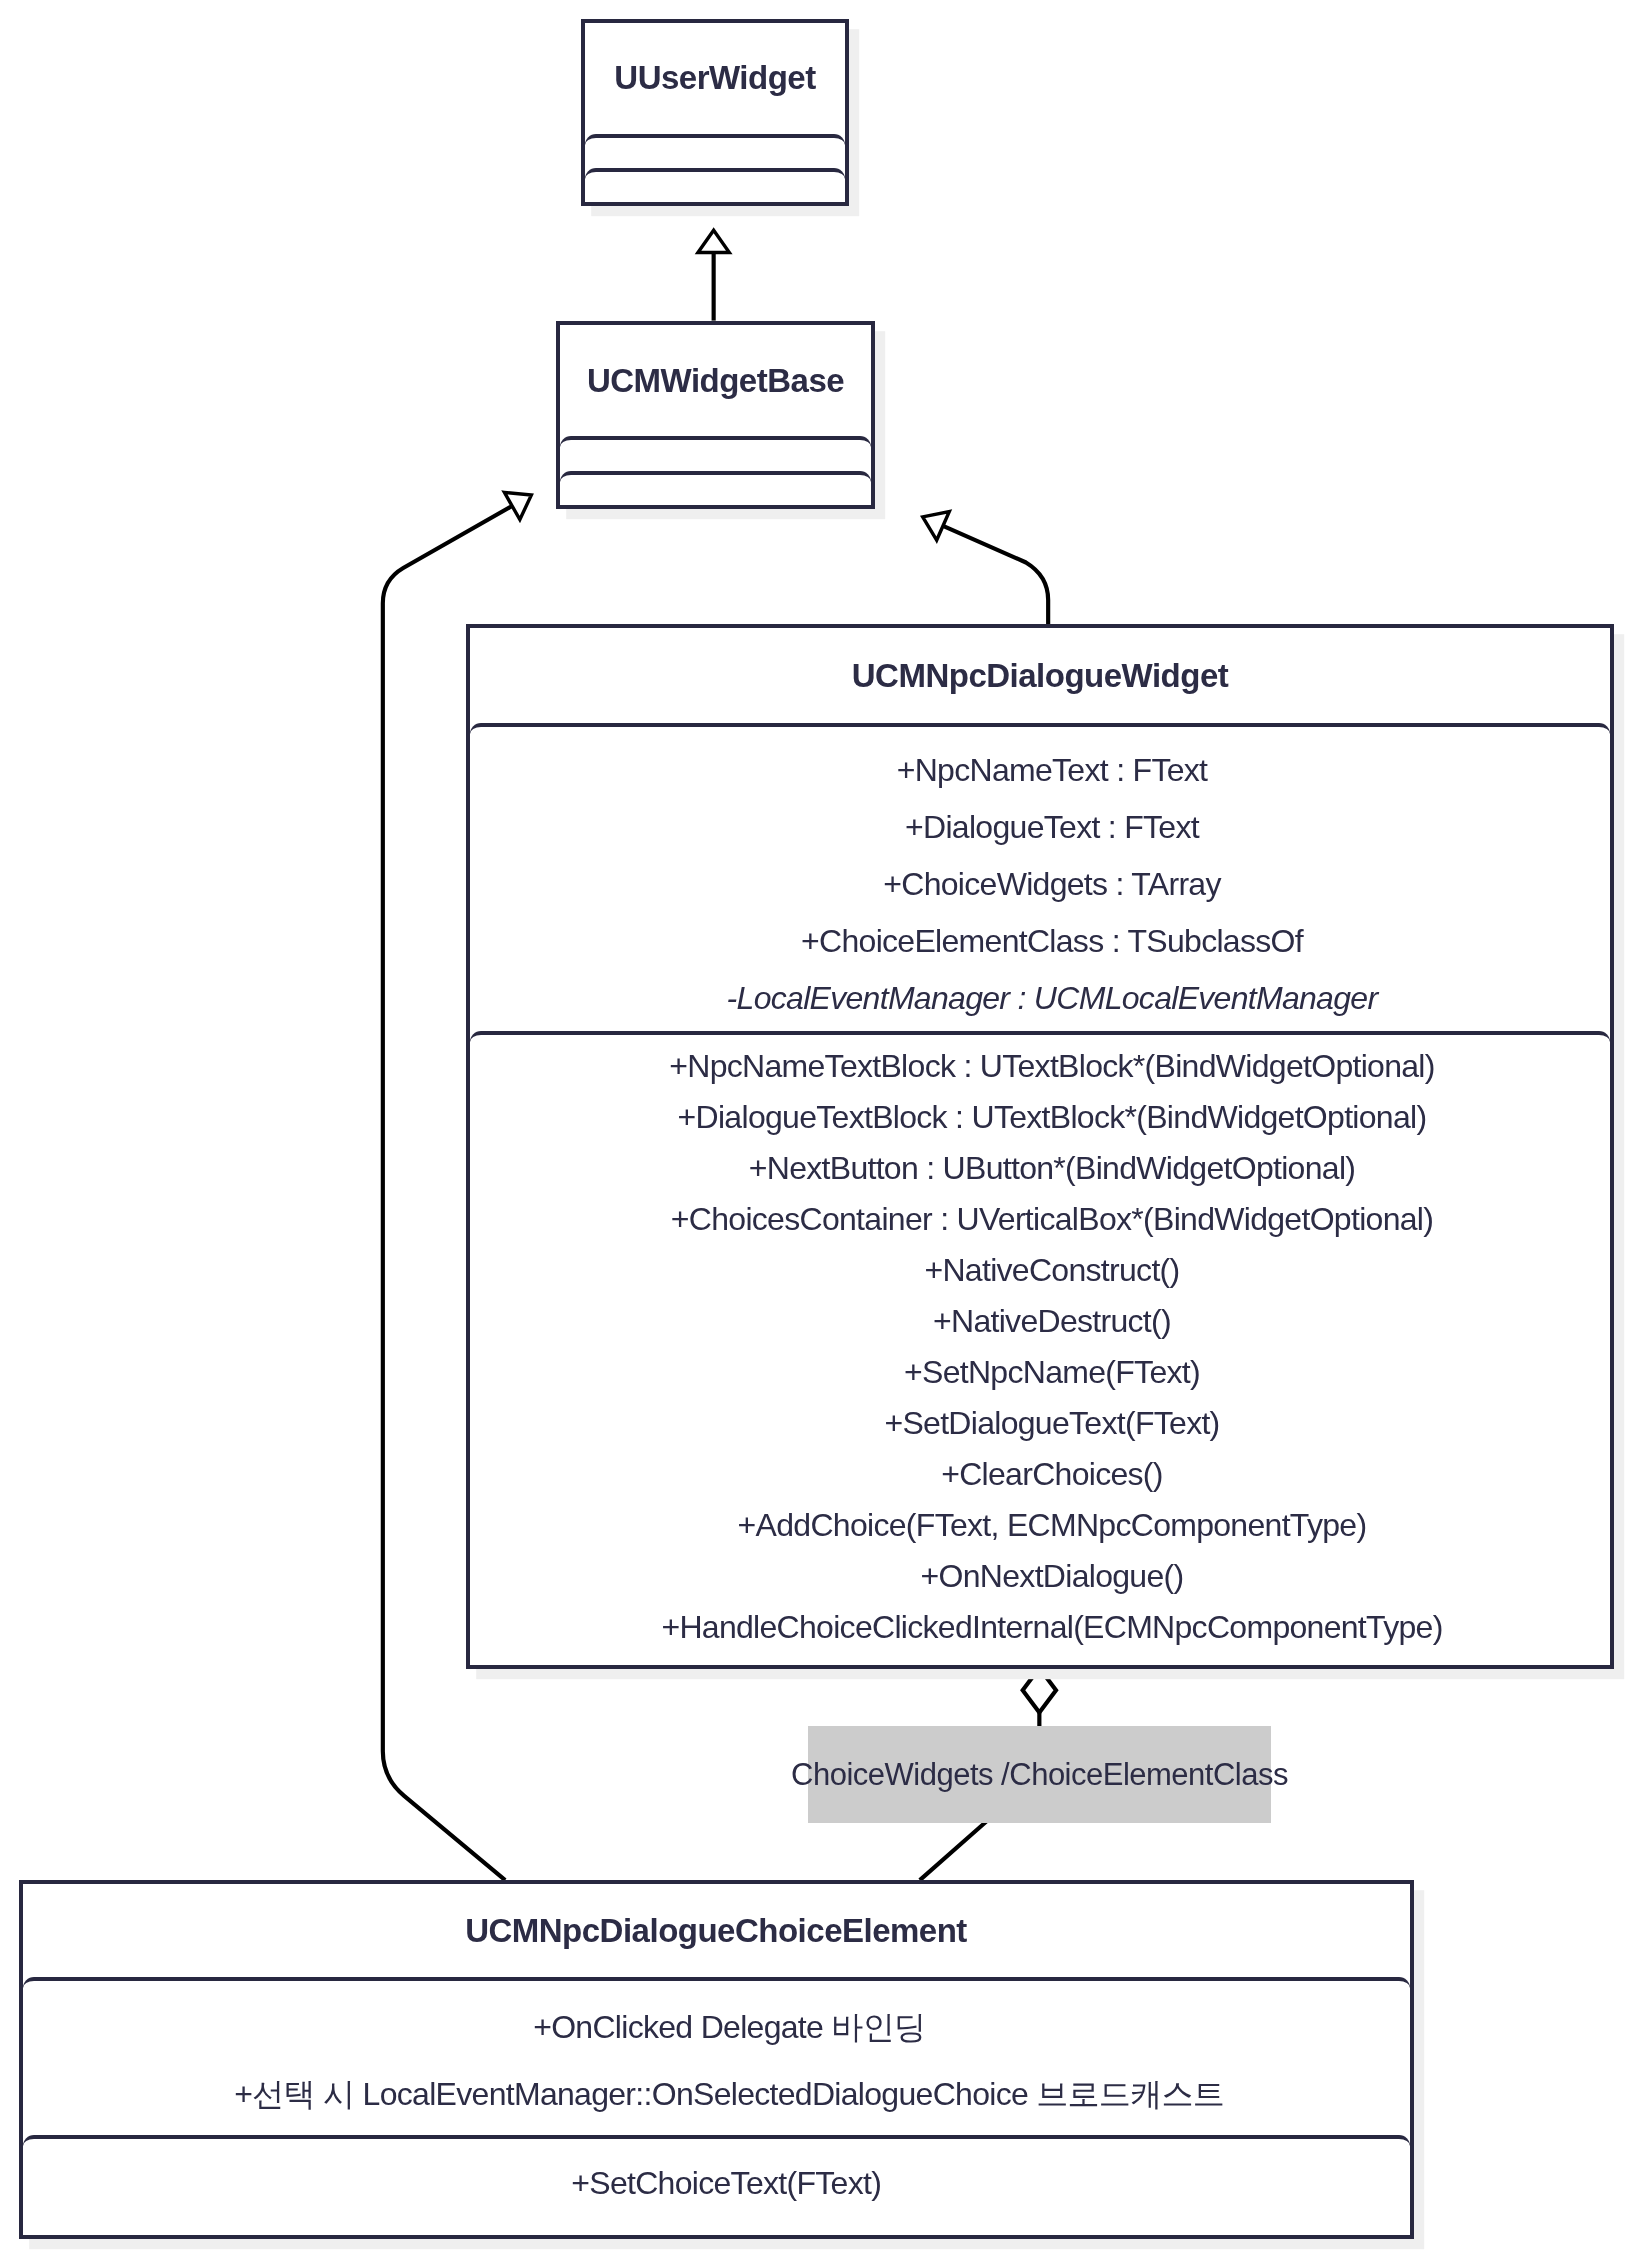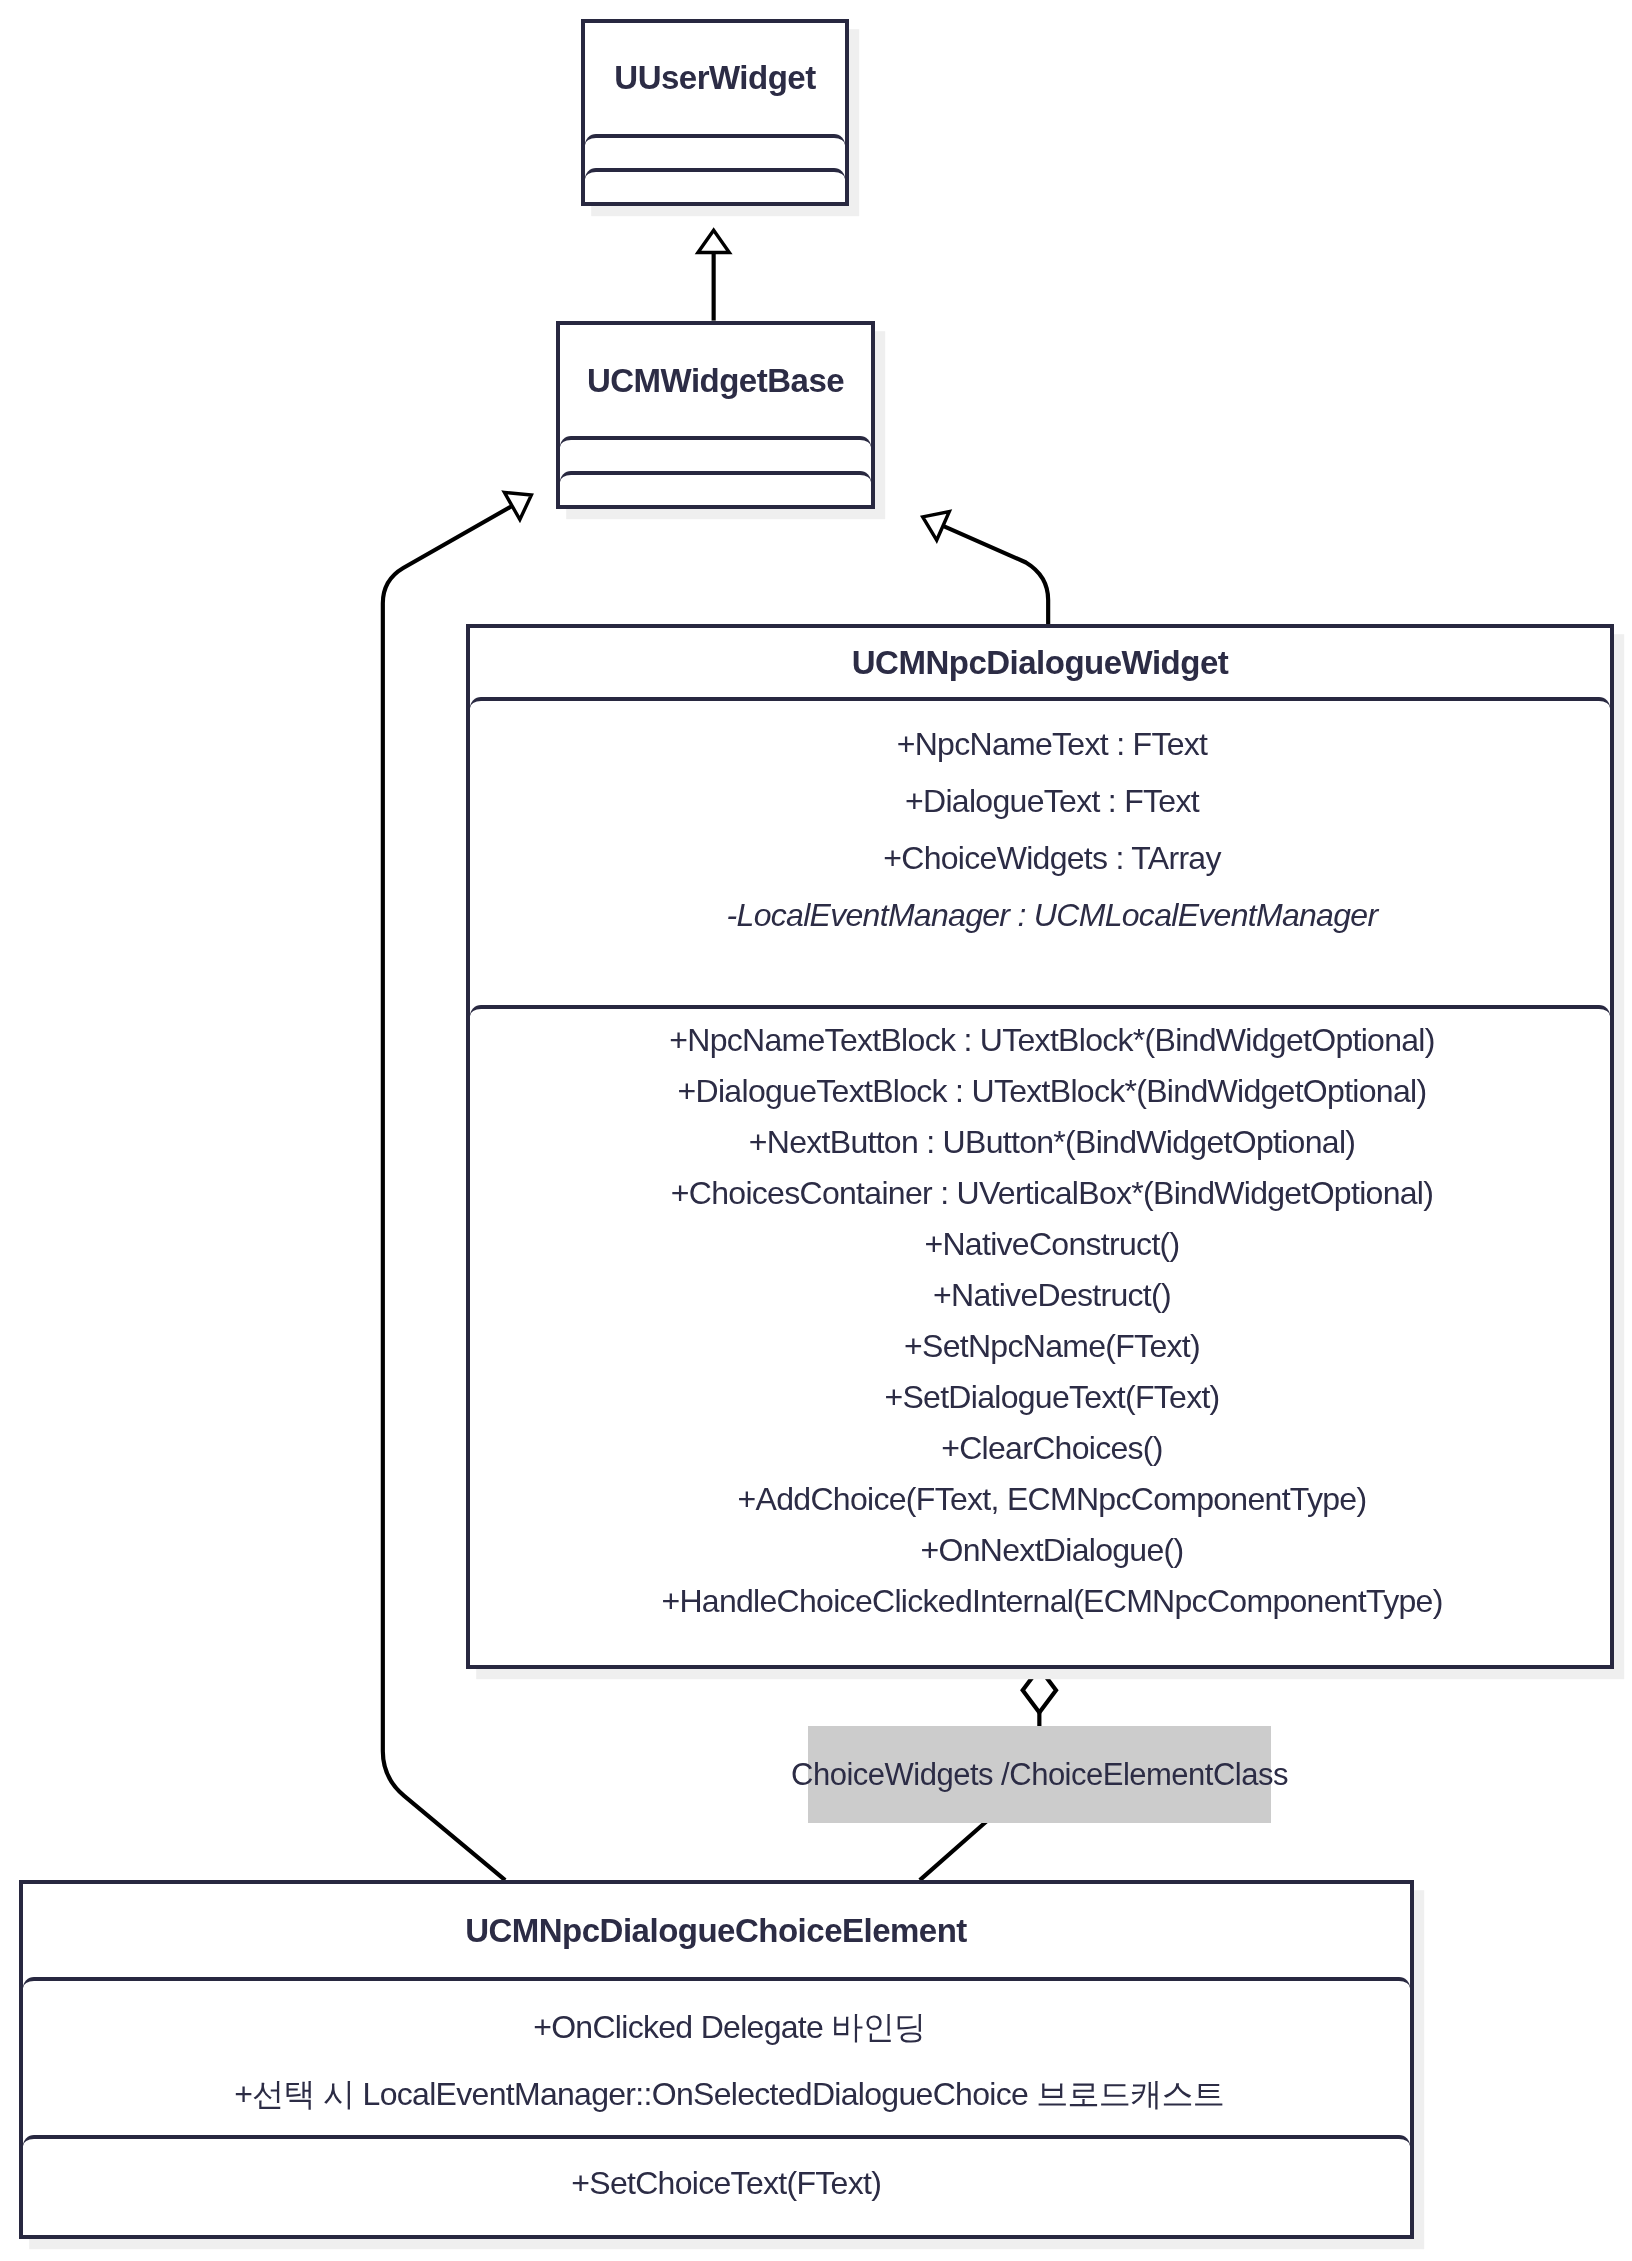--- a/index.html
+++ b/index.html
@@ -77,21 +77,21 @@
   #box-uuserwidget .methods { height: 32px; }
 
   
   #box-widgetbase { left: 556px; top: 321px; width: 319px; height: 188px; }
   #box-widgetbase .class-title { height: 111px; }
   #box-widgetbase .attrs   { height: 35px; }
   #box-widgetbase .methods { height: 32px; }
 
   
   #box-dialoguewidget { left: 466px; top: 624px; width: 1148px; height: 1045px; }
-  #box-dialoguewidget .class-title { height: 69px; }
+  #box-dialoguewidget .class-title { height: 95px; }
   #box-dialoguewidget .attrs   { height: 308px; padding: 15px 0 0 24px; }
   #box-dialoguewidget .attrs .member-line   { line-height: 57px; }
   #box-dialoguewidget .methods { height: 633px; padding: 6px 0 0 24px; }
   #box-dialoguewidget .methods .member-line { line-height: 51px; }
 
   
   #box-choiceelement { left: 18.5px; top: 1880px; width: 1395px; height: 359px; }
   #box-choiceelement .class-title { height: 93px; }
   #box-choiceelement .attrs   { height: 158px; padding: 13px 0 0 20.4px; }
   #box-choiceelement .attrs .member-line   { line-height: 67px; margin-left: 6px; }
@@ -150,20 +150,21 @@
     <div class="compartment attrs"></div>
     <div class="compartment methods"></div>
   </div>
 
   <div class="classbox" id="box-dialoguewidget">
     <div class="class-title">UCMNpcDialogueWidget</div>
     <div class="compartment attrs">
         <div class="member-line">+NpcNameText : FText</div>
         <div class="member-line">+DialogueText : FText</div>
         <div class="member-line">+ChoiceWidgets : TArray</div>
+        <div class="member-line">+ChoiceElementClass : TSubclassOf</div>
         <div class="member-line italic">-LocalEventManager : UCMLocalEventManager</div>
       </div>
     <div class="compartment methods">
         <div class="member-line">+NpcNameTextBlock : UTextBlock*(BindWidgetOptional)</div>
         <div class="member-line">+DialogueTextBlock : UTextBlock*(BindWidgetOptional)</div>
         <div class="member-line">+NextButton : UButton*(BindWidgetOptional)</div>
         <div class="member-line">+ChoicesContainer : UVerticalBox*(BindWidgetOptional)</div>
         <div class="member-line">+NativeConstruct()</div>
         <div class="member-line">+NativeDestruct()</div>
         <div class="member-line">+SetNpcName(FText)</div>

